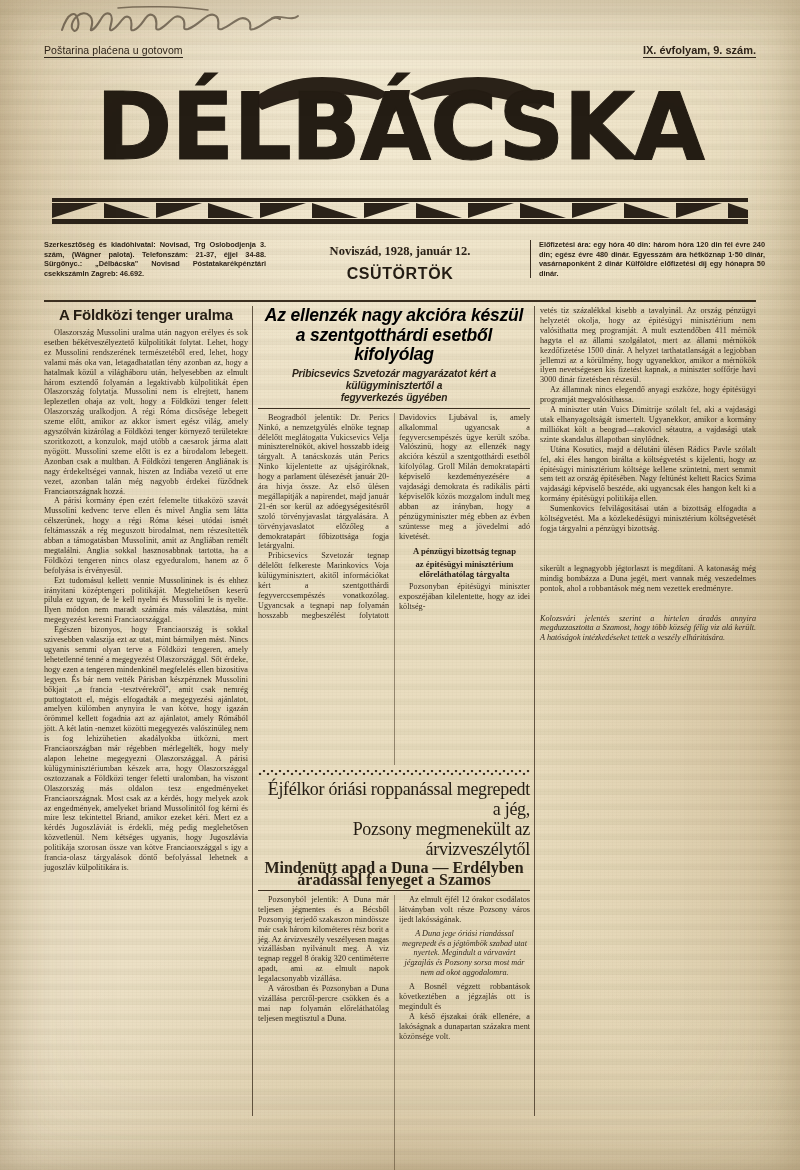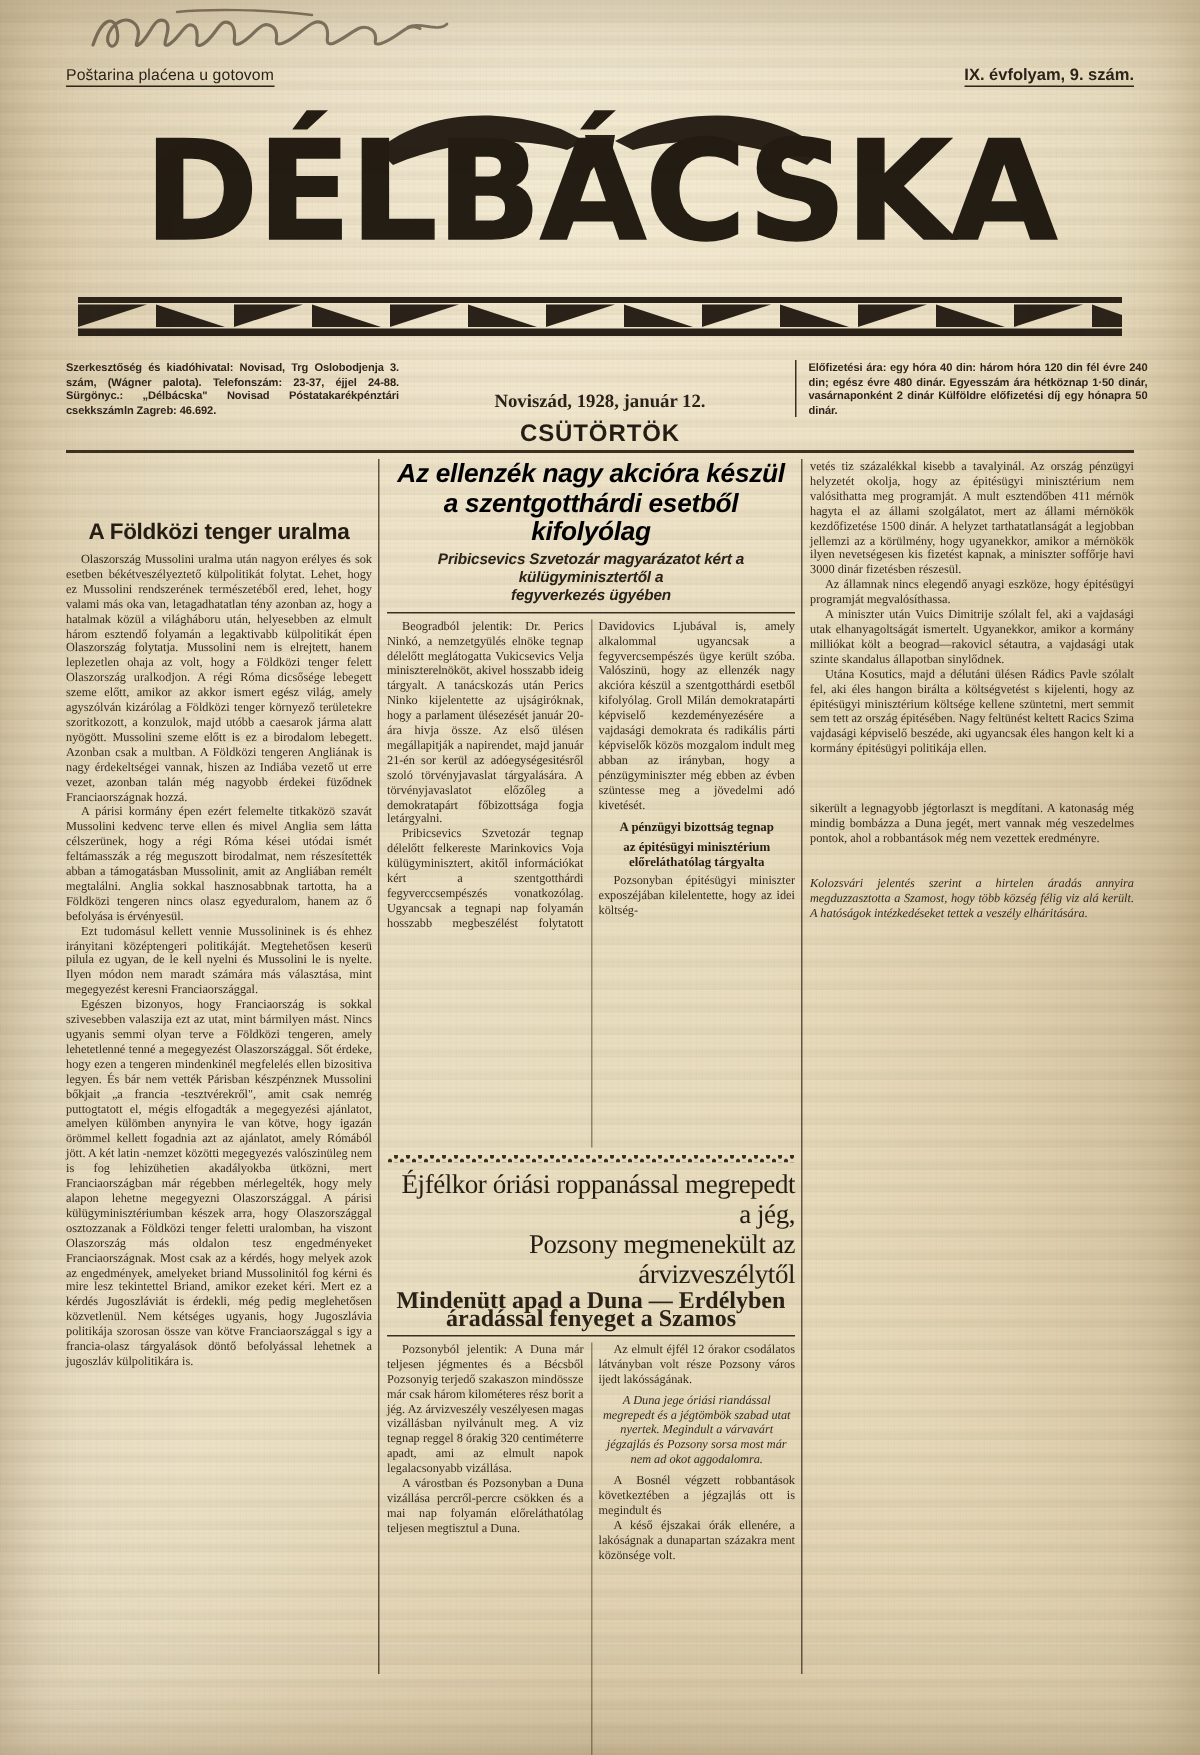--- a/index.html
+++ b/index.html
@@ -82,21 +82,21 @@
   #infobar .cell{position:absolute;top:0;}
   #imprint{
     left:0;width:222px;
     font-family:"Liberation Sans","DejaVu Sans",sans-serif;
     font-size:7.4px;line-height:9.6px;font-weight:700;color:#2e2419;
     text-align:justify;letter-spacing:-.05px;
   }
   #datebox{left:246px;width:220px;text-align:center;}
   #dateline{
     font-family:"Liberation Serif","DejaVu Serif",serif;
-    font-size:12.5px;font-weight:700;color:#2a2118;margin-top:20px;
+    font-size:12.5px;font-weight:700;color:#2a2118;margin-top:4px;
   }
   #dayline{
     font-family:"Liberation Sans","DejaVu Sans",sans-serif;
     font-weight:700;font-size:16px;letter-spacing:.6px;color:#241d14;margin-top:6px;
   }
   #prices{
     left:486px;width:226px;
     font-family:"Liberation Sans","DejaVu Sans",sans-serif;
     font-size:7.4px;line-height:9.6px;font-weight:700;color:#2e2419;
     text-align:justify;letter-spacing:-.05px;
@@ -104,21 +104,21 @@
   }
 
   
   .hr{position:absolute;background:#3b2f20;}
   #ruleTop{left:44px;top:300px;width:712px;height:1.6px;}
   #vr1{position:absolute;left:252px;top:306px;width:1.2px;height:810px;background:#4a3c2a;opacity:.85;}
   #vr2{position:absolute;left:534px;top:306px;width:1.2px;height:810px;background:#4a3c2a;opacity:.85;}
 
   
   .col{position:absolute;top:306px;}
-  #colL{left:44px;width:204px;margin-top:40px;}
+  #colL{left:44px;width:204px;}
   #colC{left:258px;width:272px;}
   #colR{left:540px;width:216px;}
 
   .body{
     font-family:"Liberation Serif","DejaVu Serif",serif;
     font-size:8.2px;line-height:9.9px;text-align:justify;color:#33291d;
     hyphens:auto;-webkit-hyphens:auto;
   }
   .body p{margin:0;text-indent:10px;}
   .body p.ni{text-indent:0;}
@@ -221,21 +221,21 @@
         <path d="M468 5 L514 20 L468 20 Z"></path>
         <path d="M520 5 L566 5 L520 20 Z"></path>
         <path d="M572 5 L618 20 L572 20 Z"></path>
         <path d="M624 5 L670 5 L624 20 Z"></path>
         <path d="M676 5 L696 12 L696 20 L676 20 Z"></path>
       </g>
     </svg>
   </div>
 
   <div id="infobar">
-    <div class="cell" id="imprint">Szerkesztőség és kiadóhivatal: Novisad, Trg Oslobodjenja 3. szám, (Wágner palota). Telefonszám: 23-37, éjjel 24-88. Sürgönyc.: „Délbácska" Novisad Póstatakarékpénztári csekkszámln Zagreb: 46.692.</div>
+    <div class="cell" id="imprint">Szerkesztőség és kiadóhivatal: Novisad, Trg Oslobodjenja 3. szám, (Wágner palota). Telefonszám: 21-37, éjjel 34-88. Sürgönyc.: „Délbácska" Novisad Póstatakarékpénztári csekkszámln Zagreb: 46.692.</div>
     <div class="cell" id="datebox">
       <div id="dateline">Noviszád, 1928, január 12.</div>
       <div id="dayline">CSÜTÖRTÖK</div>
     </div>
     <div class="cell" id="prices">Előfizetési ára: egy hóra 40 din: három hóra 120 din fél évre 240 din; egész évre 480 dinár. Egyesszám ára hétköznap 1·50 dinár, vasárnaponként 2 dinár Külföldre előfizetési díj egy hónapra 50 dinár.</div>
   </div>
 
   <div class="hr" id="ruleTop"></div>
   <div id="vr1"></div>
   <div id="vr2"></div>
@@ -286,20 +286,21 @@
       <p>A késő éjszakai órák ellenére, a lakóságnak a dunapartan százakra ment közönsége volt.</p>
     </div>
   </div>
 
   <div class="col" id="colR">
     <div class="body">
       <p class="ni">vetés tiz százalékkal kisebb a tavalyinál. Az ország pénzügyi helyzetét okolja, hogy az épitésügyi minisztérium nem valósithatta meg programját. A mult esztendőben 411 mérnök hagyta el az állami szolgálatot, mert az állami mérnökök kezdőfizetése 1500 dinár. A helyzet tarthatatlanságát a legjobban jellemzi az a körülmény, hogy ugyanekkor, amikor a mérnökök ilyen nevetségesen kis fizetést kapnak, a miniszter soffőrje havi 3000 dinár fizetésben részesül.</p>
       <p>Az államnak nincs elegendő anyagi eszköze, hogy épitésügyi programját megvalósíthassa.</p>
       <p>A miniszter után Vuics Dimitrije szólalt fel, aki a vajdasági utak elhanyagoltságát ismertelt. Ugyanekkor, amikor a kormány milliókat költ a beograd—rakovicl sétautra, a vajdasági utak szinte skandalus állapotban sinylődnek.</p>
       <p>Utána Kosutics, majd a délutáni ülésen Rádics Pavle szólalt fel, aki éles hangon birálta a költségvetést s kijelenti, hogy az épitésügyi minisztérium költsége kellene szüntetni, mert semmit sem tett az ország épitésében. Nagy feltünést keltett Racics Szima vajdasági képviselő beszéde, aki ugyancsak éles hangon kelt ki a kormány épitésügyi politikája ellen.</p>
+      <p>Sumenkovics felvilágositásai után a bizottság elfogadta a költségvetést. Ma a közlekedésügyi minisztérium költségvetését fogja tárgyalni a pénzügyi bizottság.</p>
     </div>
 
     <div style="height:30px"></div>
 
     <div class="body">
       <p class="ni">sikerült a legnagyobb jégtorlaszt is megdítani. A katonaság még mindig bombázza a Duna jegét, mert vannak még veszedelmes pontok, ahol a robbantások még nem vezettek eredményre.</p>
       <div class="emph jt">Kolozsvári jelentés szerint a hirtelen áradás annyira megduzzasztotta a Szamost, hogy több község félig viz alá került. A hatóságok intézkedéseket tettek a veszély elháritására.</div>
     </div>
   </div>
 

